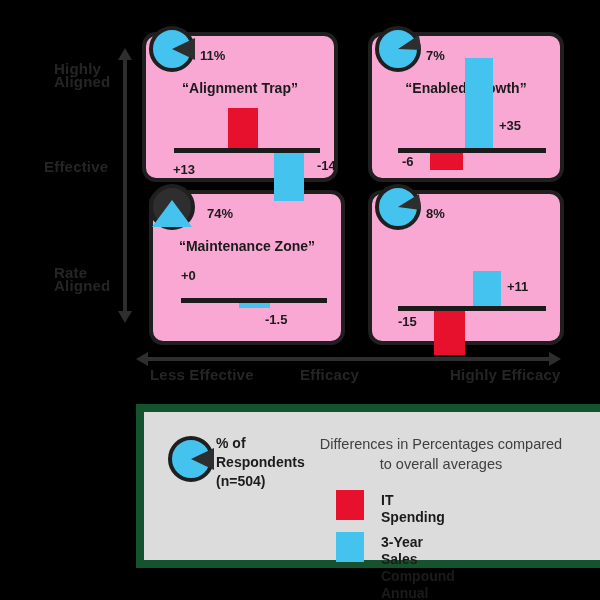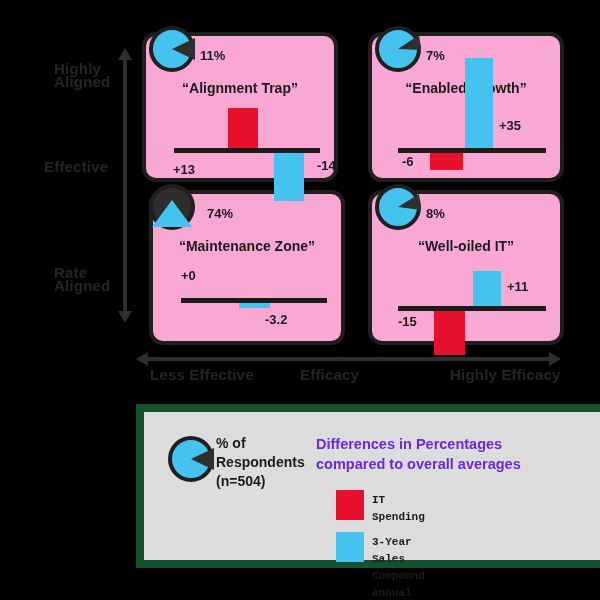--- a/index.html
+++ b/index.html
@@ -183,45 +183,44 @@
     font-weight: bold;
     color: #1b1b1b;
     line-height: 19px;
     white-space: pre-line;
   }
   #legend-heading {
     position: absolute;
     left: 172px;
     top: 22px;
     width: 250px;
-    text-align: left;
+    text-align: center;
     font-size: 14.5px;
-    font-weight: bold;
-    color: #6d28d9;
+    font-weight: normal;
+    color: #404040;
     line-height: 20px;
   }
   .legend-row { position: absolute; left: 192px; }
   .legend-row .swatch {
     position: absolute;
     left: 0; top: 0;
     width: 28px;
     height: 30px;
   }
   .legend-row .swatch.red  { background: #e8112d; }
   .legend-row .swatch.blue { background: #45c3ef; }
   .legend-row .lbl {
     position: absolute;
-    left: 36px;
+    left: 45px;
     top: 2px;
-    font-size: 11px;
+    font-size: 14px;
     font-weight: bold;
     color: #1b1b1b;
     line-height: 17px;
     white-space: pre-line;
-    font-family: Liberation Mono, monospace;
   }
   #legend-row-red  { top: 78px; }
   #legend-row-blue { top: 120px; }
 </style>
 </head>
 <body>
 
 <div id="stage">
 
   <div class="v-axis">
@@ -263,26 +262,25 @@
     <div class="bar-val" style="left:127px; top:82px;">+35</div>
     <div class="bar-val" style="left:30px; top:118px;">-6</div>
   </div>
 
   <div class="panel" id="panel-bl">
     <div class="pct">74%</div>
     <div class="quad-title">“Maintenance Zone”</div>
     <div class="bar blue" style="left:86px; top:109px; width:31px; height:5px;"></div>
     <div class="beam" style="left:28px; top:104px; width:146px;"></div>
     <div class="bar-val" style="left:28px; top:74px;">+0</div>
-    <div class="bar-val" style="left:112px; top:118px;">-3.2</div>
+    <div class="bar-val" style="left:112px; top:118px;">-1.5</div>
   </div>
 
   <div class="panel" id="panel-br">
     <div class="pct">8%</div>
-    <div class="quad-title">“Well-oiled IT”</div>
     <div class="bar blue" style="left:101px; top:77px;  width:28px; height:35px;"></div>
     <div class="bar red" style="left:62px;  top:117px; width:31px; height:44px;"></div>
     <div class="beam" style="left:26px; top:112px; width:148px;"></div>
     <div class="bar-val" style="left:135px; top:85px;">+11</div>
     <div class="bar-val" style="left:26px; top:120px;">-15</div>
   </div>
 
   <svg class="pie" style="left:147px; top:24px;" width="50" height="50" viewBox="0 0 50 50">
     <circle cx="25" cy="25" r="21" fill="#45c3ef" stroke="#1f1f1f" stroke-width="4"></circle>
     <path d="M25 25 L48 14 L48 36 Z" fill="#2e2e2e"></path>

